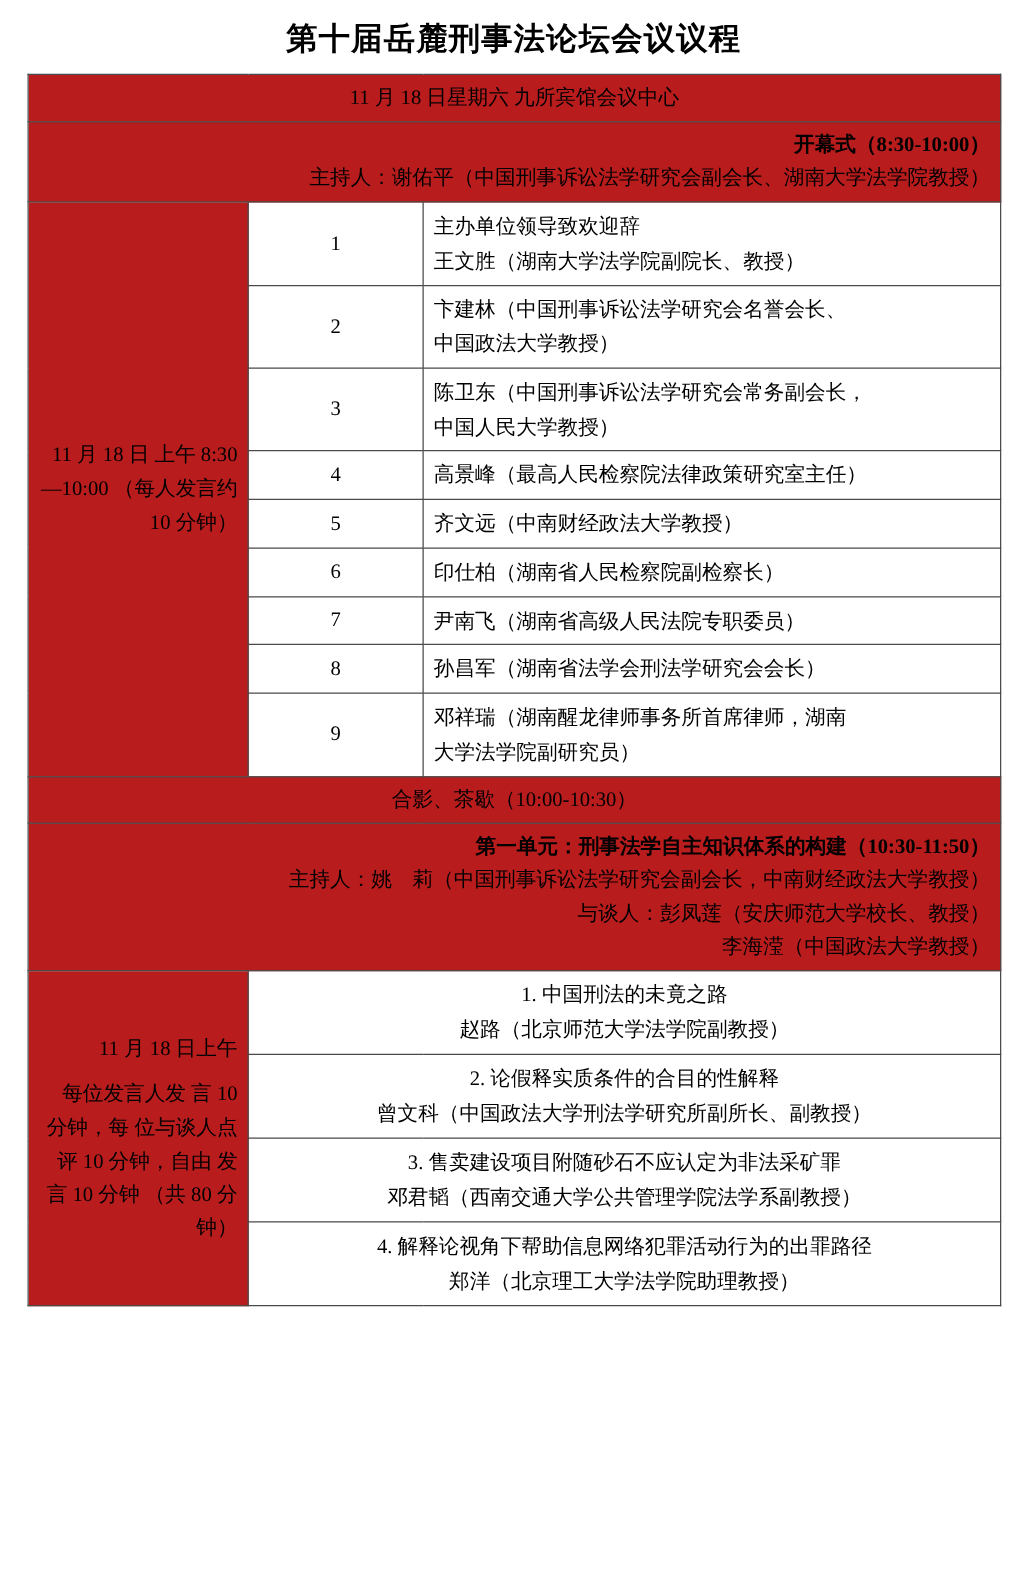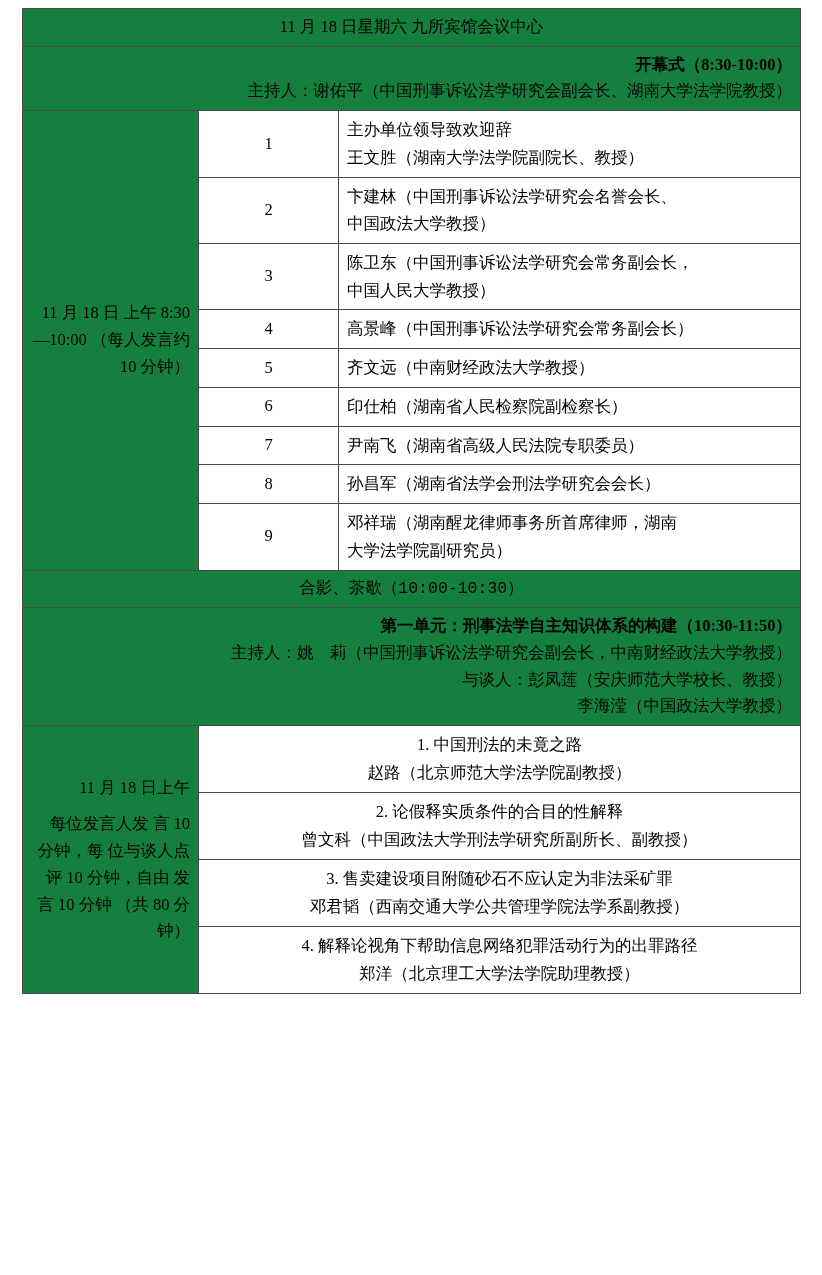--- a/index.html
+++ b/index.html
@@ -32,21 +32,21 @@
     table-layout: fixed;
   }
   table.agenda td {
     border: 1px solid #4a4a4a;
     vertical-align: middle;
     font-size: 16.5px;
     line-height: 1.62;
     padding: 5px 8px;
   }
   .shaded {
-    background: #15803d;
+    background: #b91c1c;
   }
   .center {
     text-align: center;
   }
   .bold {
     font-weight: bold;
   }
   .head-line {
     text-align: center;
     line-height: 1.75;
@@ -84,29 +84,29 @@
     text-align: center;
     padding-left: 8px;
   }
   .topiccell .ln {
     display: block;
     line-height: 1.7;
   }
   .midrow td {
     text-align: center;
     font-size: 16.5px;
-    font-family: Liberation Mono, monospace;
   }
   .nowrapline { white-space: nowrap; }
 </style>
 </head>
 <body>
 
 <div class="page">
 
+  <div class="doc-title">第十届岳麓刑事法论坛会议议程</div>
 
   <table class="agenda">
     <colgroup>
       <col style="width:176px">
       <col style="width:140px">
       <col style="width:462px">
     </colgroup>
     <tbody>
 
       <tr>
@@ -150,21 +150,21 @@
         <td class="numcell">3</td>
         <td class="namecell">
           <span class="ln">陈卫东（中国刑事诉讼法学研究会常务副会长，</span>
           <span class="ln">中国人民大学教授）</span>
         </td>
       </tr>
 
       <tr>
         <td class="numcell">4</td>
         <td class="namecell">
-          <span class="ln nowrapline">高景峰（中国刑事诉讼法学研究会常务副会长）</span>
+          <span class="ln nowrapline">高景峰（最高人民检察院法律政策研究室主任）</span>
         </td>
       </tr>
 
       <tr>
         <td class="numcell">5</td>
         <td class="namecell">
           <span class="ln">齐文远（中南财经政法大学教授）</span>
         </td>
       </tr>
 

